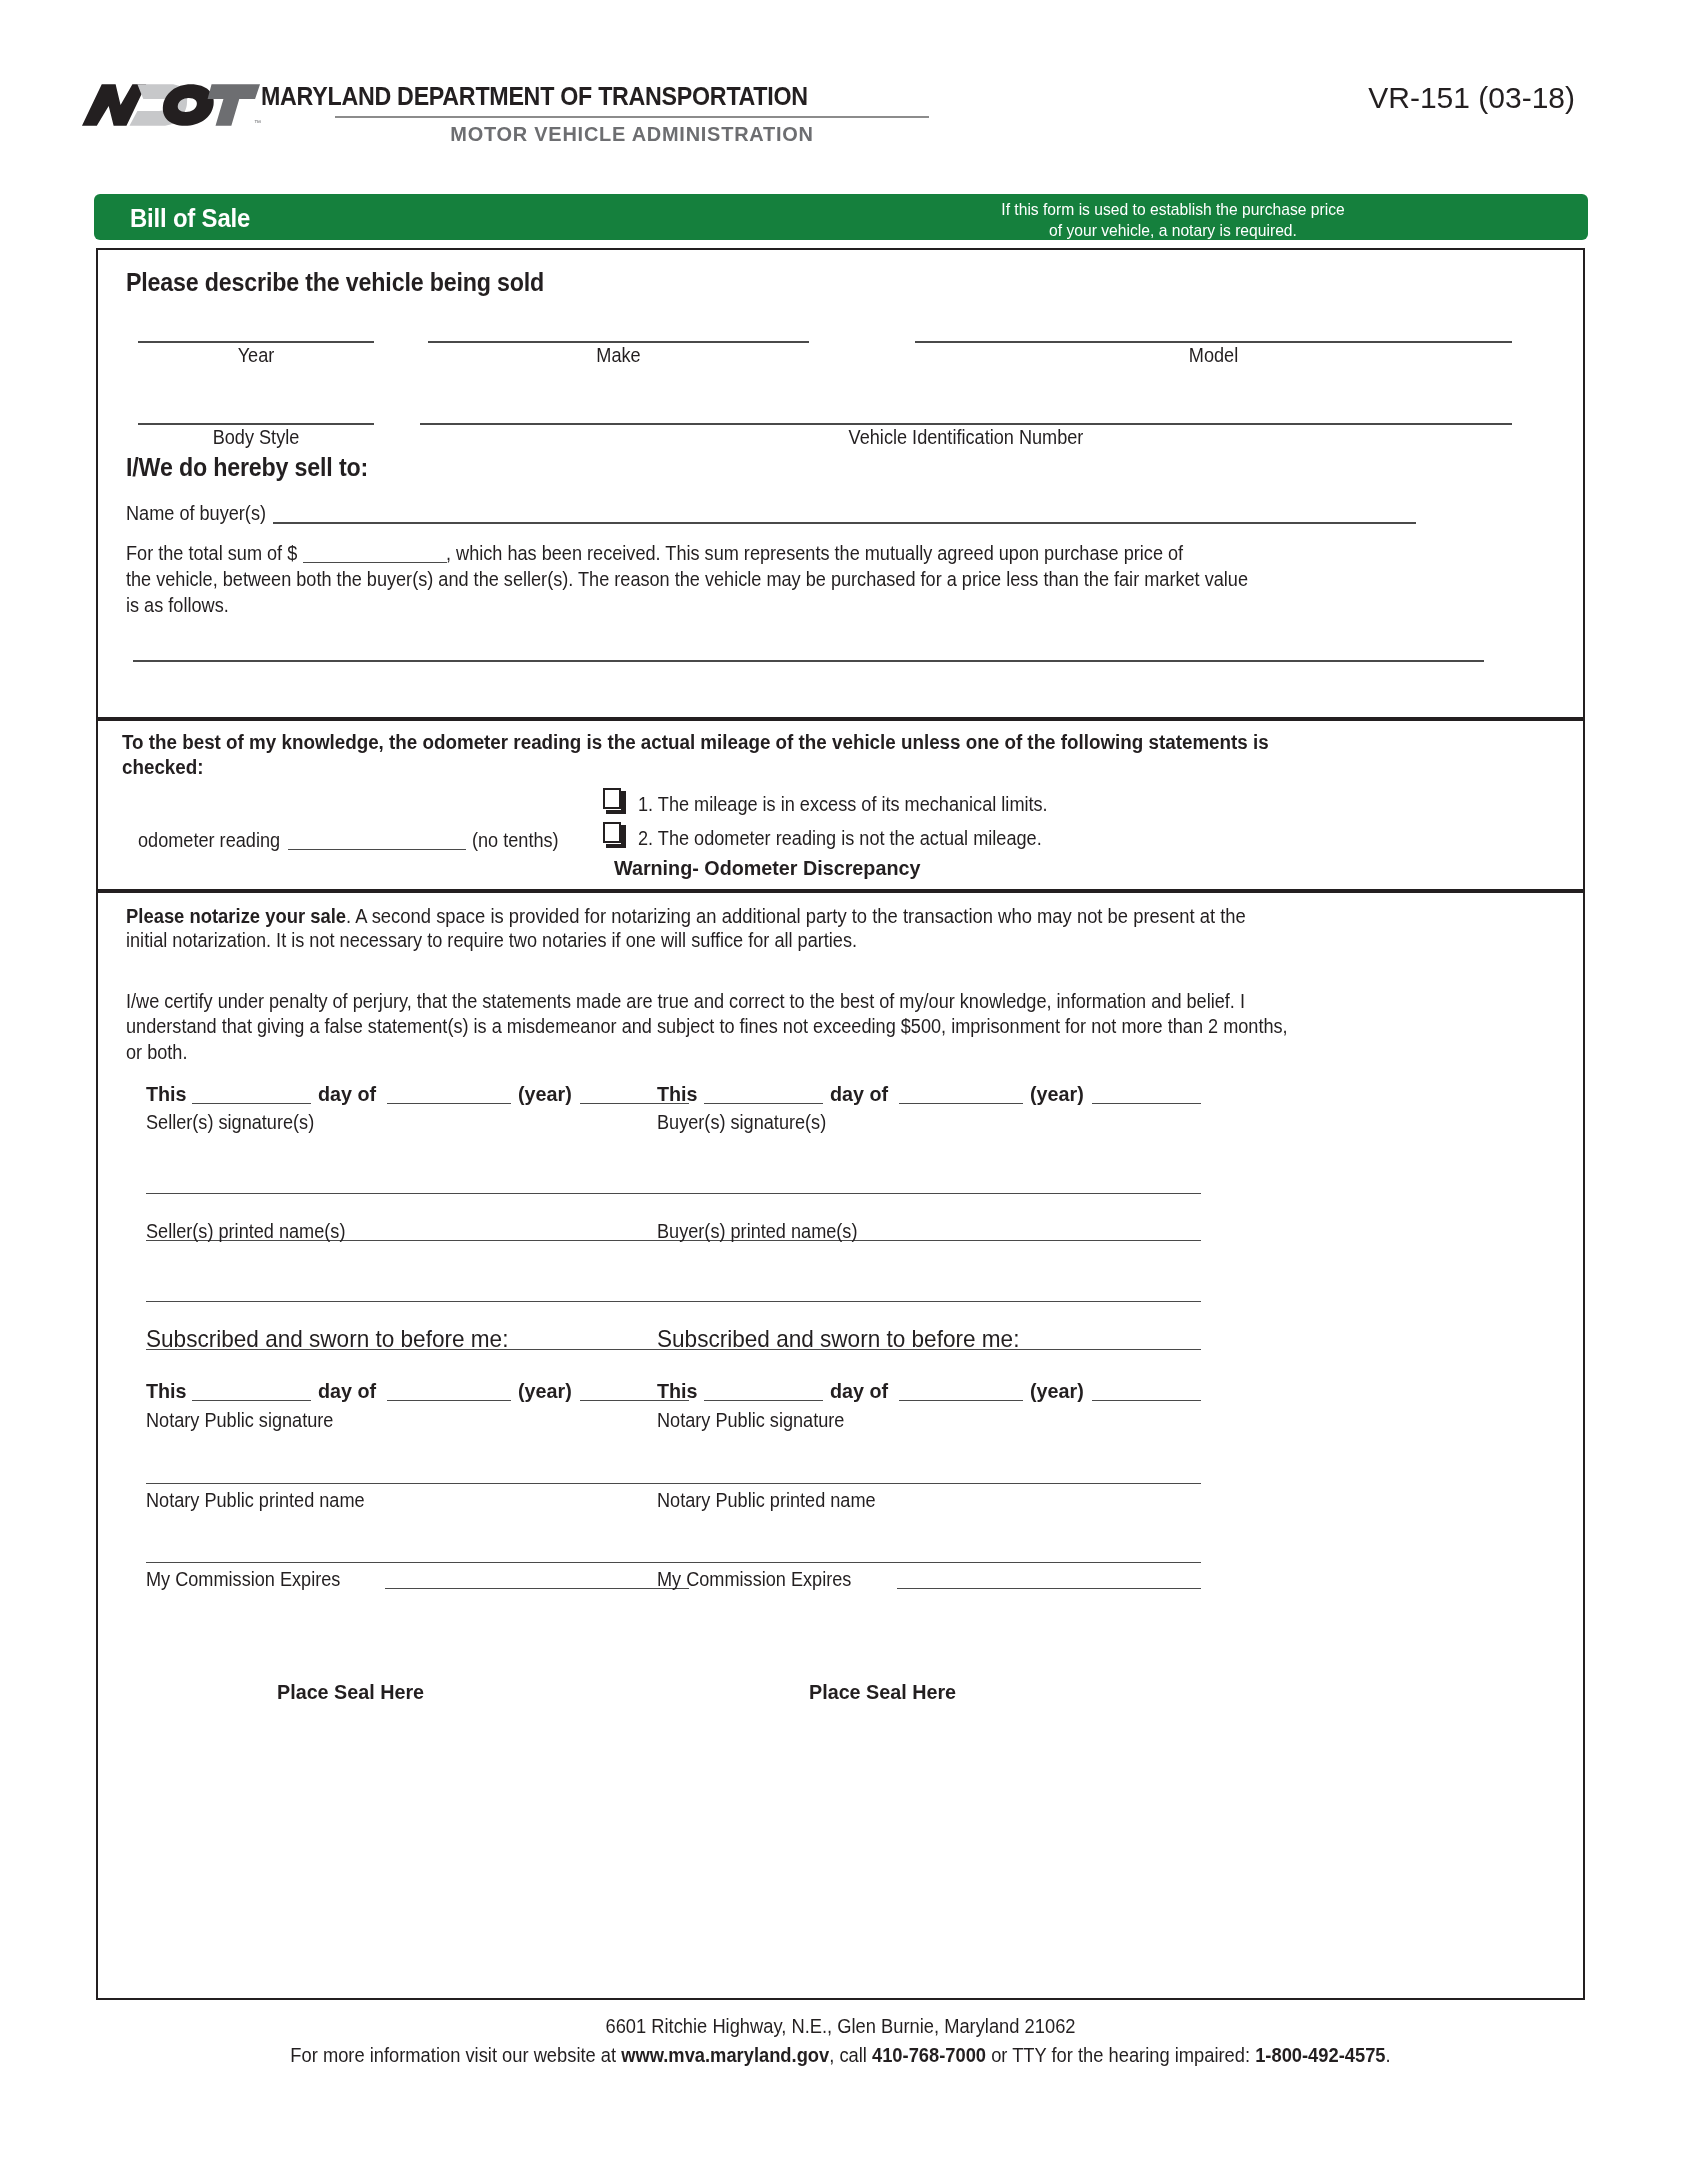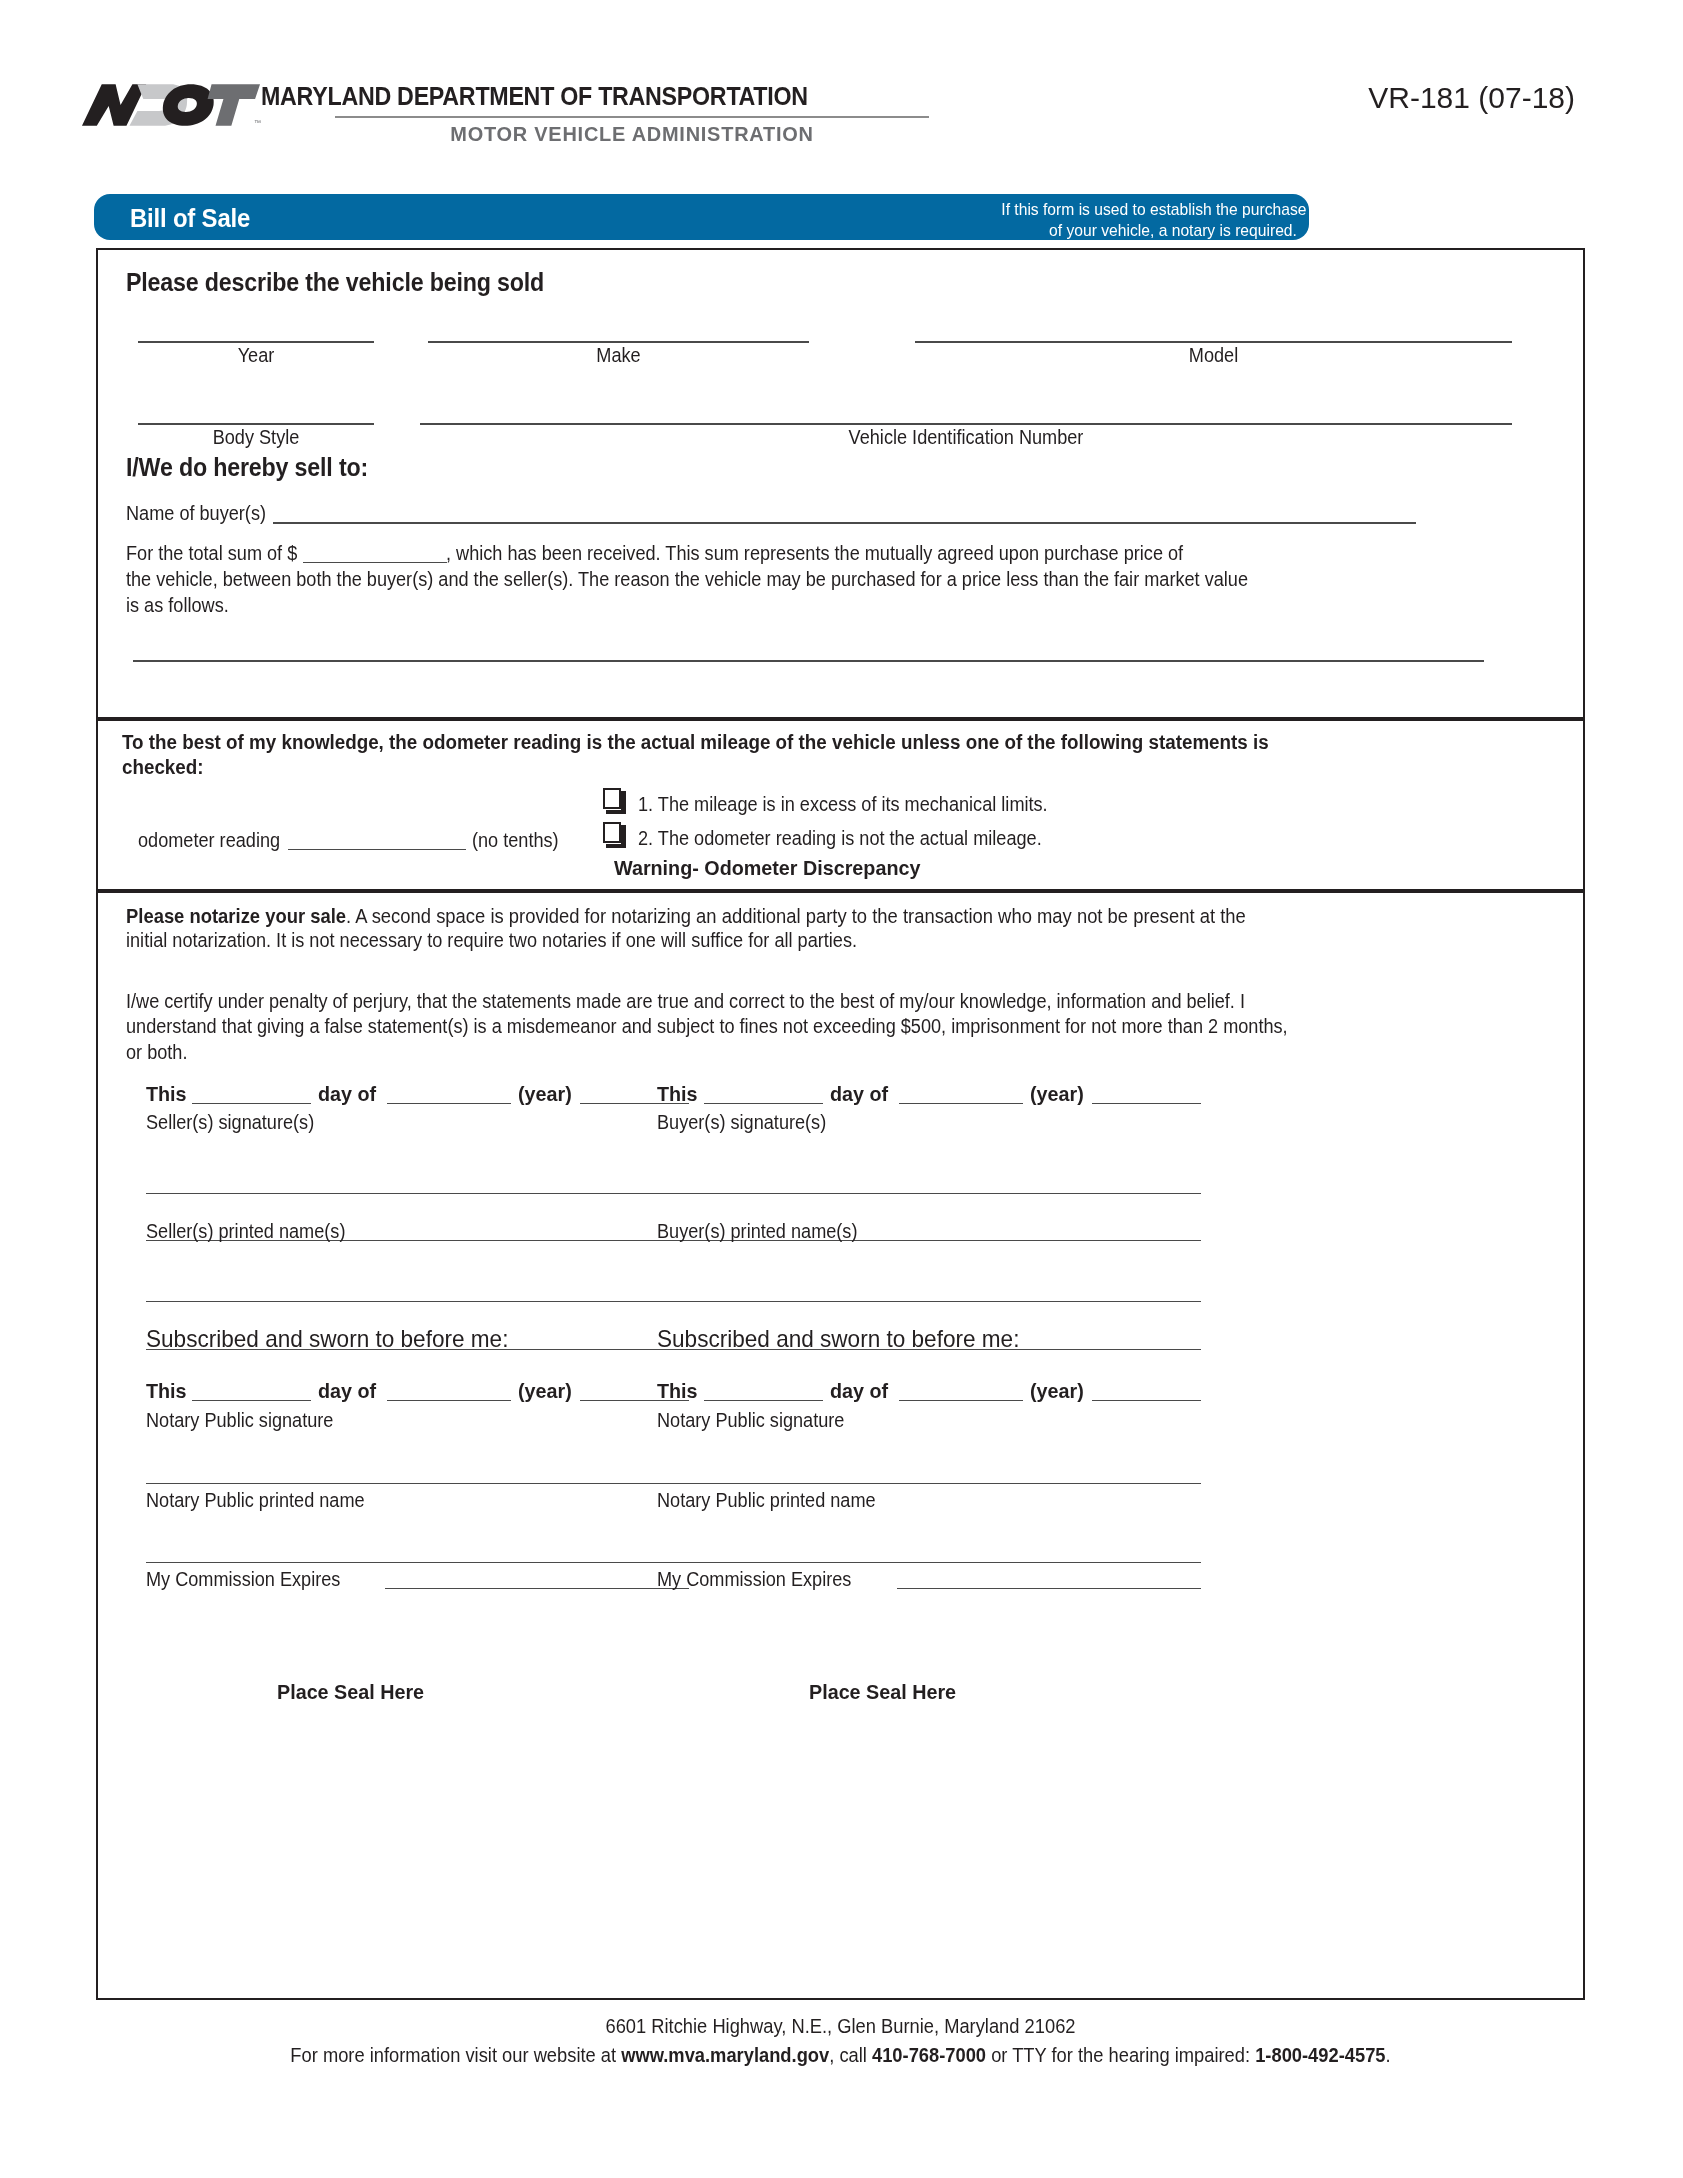--- a/index.html
+++ b/index.html
@@ -82,24 +82,24 @@
     font-size: 30px;
     color: #231f20;
     white-space: nowrap;
   }
 
   
   .title-bar {
     position: absolute;
     left: 94px;
     top: 194px;
-    width: 1215px;
+    width: 1494px;
     height: 46px;
-    background: #0369a1;
-    border-radius: 16px;
+    background: #15803d;
+    border-radius: 6px;
   }
   .title-bar-label {
     position: absolute;
     left: 36px;
     top: 9px;
     font-size: 26px;
     font-weight: bold;
     color: #ffffff;
     letter-spacing: -0.2px;
     white-space: nowrap;
@@ -250,21 +250,21 @@
 
         <path d="M133 3 L182 3 L177 18 L161 18 L153 45 L137 45 L145 18 L129 18 Z" fill="#6d6e71"></path>
 
         <text x="176" y="44" font-family="Liberation Sans, sans-serif" font-size="7" fill="#6d6e71">™</text>
       </svg>
     </div>
 
     <div class="dept-name">MARYLAND DEPARTMENT OF TRANSPORTATION</div>
     <div class="dept-rule"></div>
     <div class="admin-name">MOTOR VEHICLE ADMINISTRATION</div>
-    <div class="form-number">VR-181 (07-18)</div>
+    <div class="form-number">VR-151 (03-18)</div>
   </div>
 
   <div class="title-bar">
     <div class="title-bar-label">Bill of Sale</div>
     <div class="title-bar-note">
       <div>If this form is used to establish the purchase price</div>
       <div>of your vehicle, a notary is required.</div>
     </div>
   </div>
 

